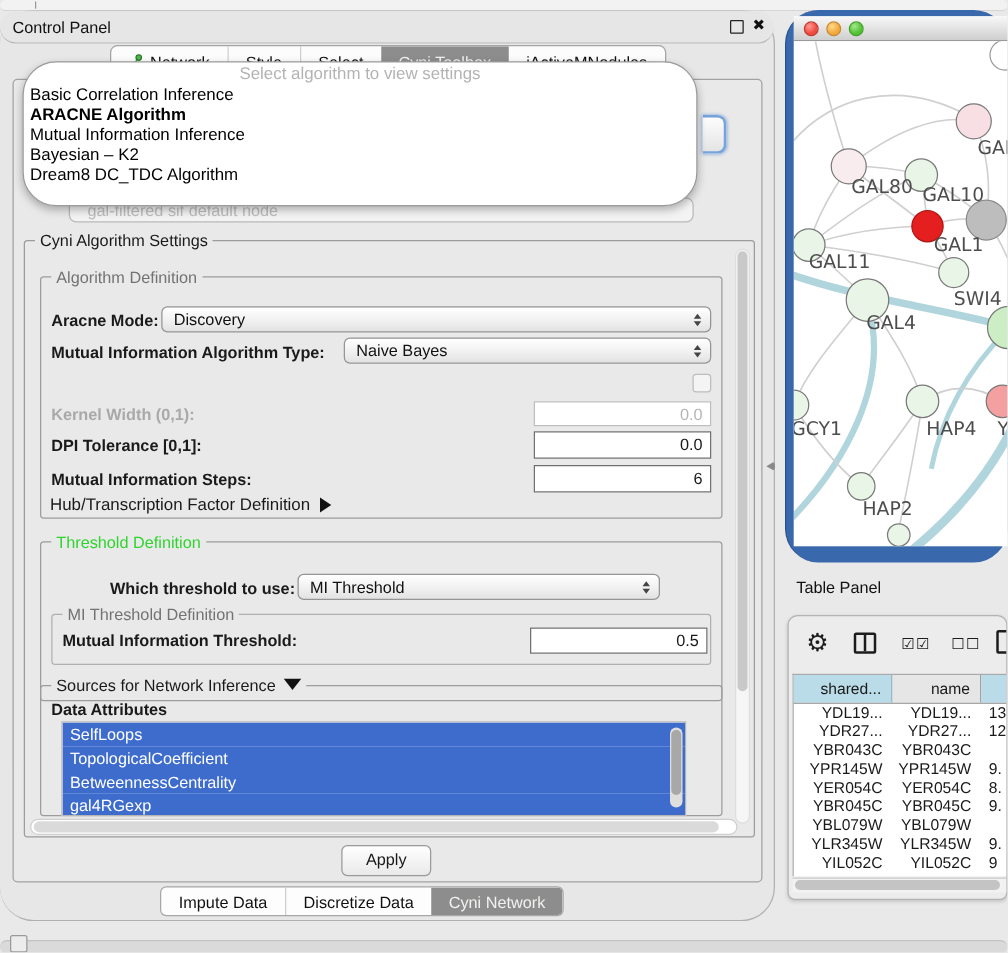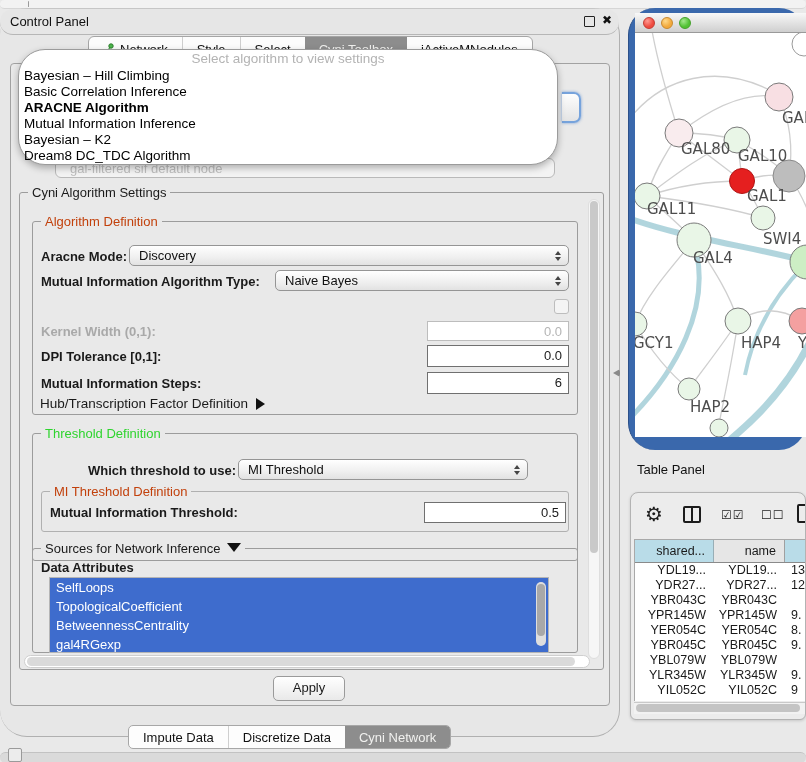--- a/index.html
+++ b/index.html
@@ -26,21 +26,21 @@
   .cp-tab:first-child{border-left:none;}
   .cp-tab.sel{background:#8d8d8d;color:#f1f1ef;border-left:none;}
   .cp-tab.after-sel{border-left:none;}
 
   
   .cp-body{left:10px;top:54px;width:600px;height:643px;background:#e9e9e9;border:1px solid #a2a2a2;border-radius:4px;box-sizing:border-box;}
 
   
   .gbox{position:absolute;border:1px solid #9c9c9c;border-radius:3px;box-sizing:border-box;}
   .gbox-label{position:absolute;top:-8px;left:8px;background:#e9e9e9;padding:0 4px;font-size:13px;white-space:nowrap;}
-  .lbl-blue{color:#c2410c;}
+  .lbl-blue{color:#737373;}
   .lbl-green{color:#2fd42f;}
   .gray{color:#a9a9a9;}
 
   .row-label{position:absolute;font-size:13px;font-weight:bold;white-space:nowrap;}
 
   
   .combo{position:absolute;height:21px;border:1px solid #959595;border-radius:5px;background:linear-gradient(#ffffff,#efefef 60%,#e2e2e2);box-sizing:border-box;cursor:pointer;display:flex;align-items:center;}
   .combo-text{padding-left:9px;font-size:13px;color:#111;flex:1;}
   .stepper{width:14px;display:flex;flex-direction:column;align-items:center;gap:2px;margin-right:3px;}
   .tri-up{width:0;height:0;border-left:3.5px solid transparent;border-right:3.5px solid transparent;border-bottom:4px solid #444;}
@@ -62,21 +62,21 @@
   .list-vsb-thumb{position:absolute;left:1px;top:2px;width:8px;height:52px;background:#a8a8a8;border-radius:4px;}
 
   
   .set-vsb{position:absolute;right:3px;top:6px;width:12px;height:460px;background:#f6f6f6;border:1px solid #dedede;border-radius:6px;box-sizing:border-box;}
   .set-vsb-thumb{position:absolute;left:1px;top:1px;width:8px;height:352px;background:#c9c9c9;border-radius:5px;}
   .set-hsb{position:absolute;left:4px;top:462px;width:566px;height:13px;background:#fff;border:1px solid #cfcfcf;border-radius:7px;box-sizing:border-box;}
   .set-hsb-thumb{position:absolute;left:2px;top:1px;width:548px;height:9px;background:#dadada;border-radius:5px;}
 
   
   .apply-btn{position:absolute;left:262px;top:612px;width:70px;height:23px;border:1px solid #9a9a9a;border-radius:5px;background:linear-gradient(#ffffff,#e9e9e9);font-size:13px;text-align:center;line-height:22px;cursor:pointer;}
-  .bottom-tabs{left:128px;top:700px;height:22px;display:flex;background:#fdfdfd;border:1px solid #a7a7a7;border-radius:5px;overflow:hidden;margin-top:16px;}
+  .bottom-tabs{left:128px;top:700px;height:22px;display:flex;background:#fdfdfd;border:1px solid #a7a7a7;border-radius:5px;overflow:hidden;}
   .btab{display:flex;align-items:center;padding:0 14px;font-size:13px;color:#111;border-left:1px solid #cfcfcf;cursor:pointer;white-space:nowrap;}
   .btab:first-child{border-left:none;}
   .btab.sel{background:#8d8d8d;color:#f1f1ef;border-left:none;}
 
   
   .dropdown{left:18px;top:49px;width:540px;height:116px;background:#fff;border:1px solid #9b9b9b;box-shadow:0 3px 7px rgba(0,0,0,.28);z-index:30;box-sizing:border-box;}
   .dd-placeholder{height:18px;line-height:18px;text-align:center;color:#b3b3b3;font-size:13.5px;}
   .dd-item{height:16px;line-height:16px;padding-left:5px;font-size:13.5px;color:#000;cursor:pointer;white-space:nowrap;}
   .dd-item.sel{font-weight:bold;}
   .combo-ghost-right{left:562px;top:92px;width:17px;height:27px;border:2px solid #76a3dc;border-left:none;border-radius:0 7px 7px 0;background:linear-gradient(#fdfdfd,#e4e4e4);box-shadow:0 0 3px rgba(90,140,210,.8);z-index:6;}
@@ -260,21 +260,20 @@
           <span>Cyni Network</span>
         </div>
     </div>
   </div>
 
   <div class="abs combo-ghost-right"></div>
   <div class="abs combo-ghost-bottom">gal-filtered sif default node</div>
 
   <div class="abs dropdown">
     <div class="dd-placeholder">Select algorithm to view settings</div>
-    <div class="dd-item">Bayesian – Hill Climbing</div>
     <div class="dd-item">Basic Correlation Inference</div>
     <div class="dd-item sel">ARACNE Algorithm</div>
     <div class="dd-item">Mutual Information Inference</div>
     <div class="dd-item">Bayesian – K2</div>
     <div class="dd-item">Dream8 DC_TDC Algorithm</div>
   </div>
 
   <div class="abs resize-grip"></div>
 
   <div class="abs net-frame">

